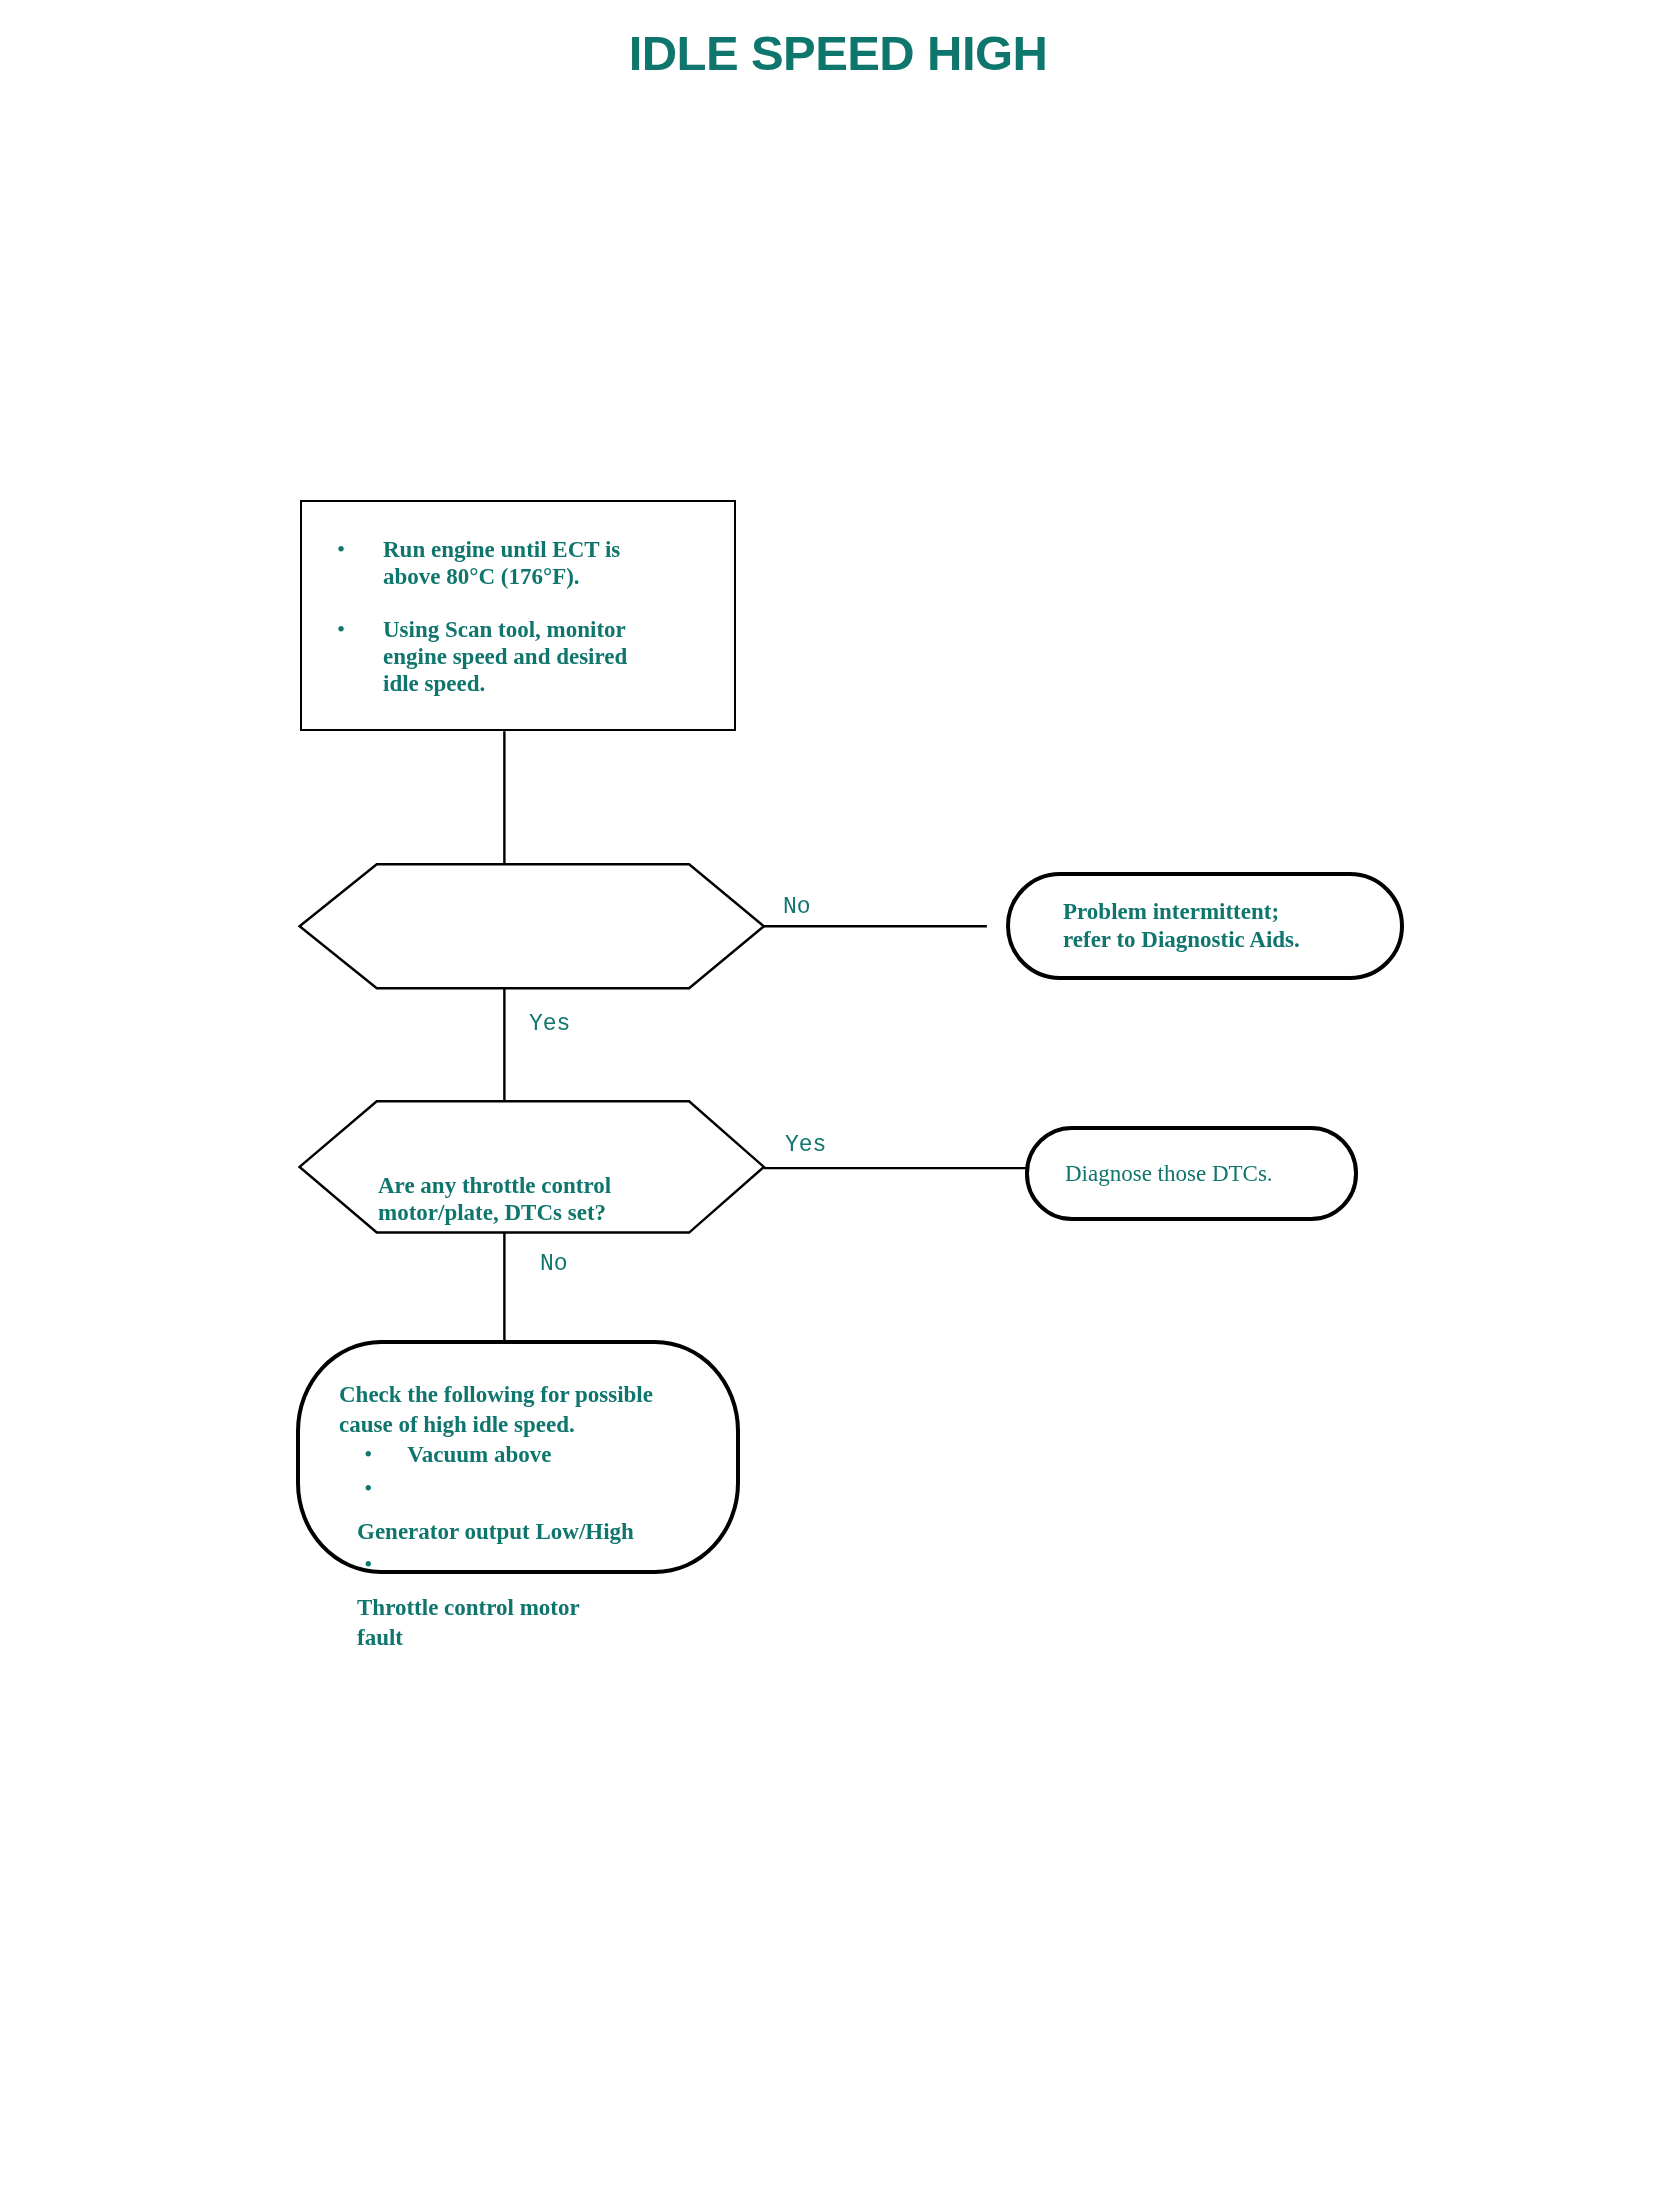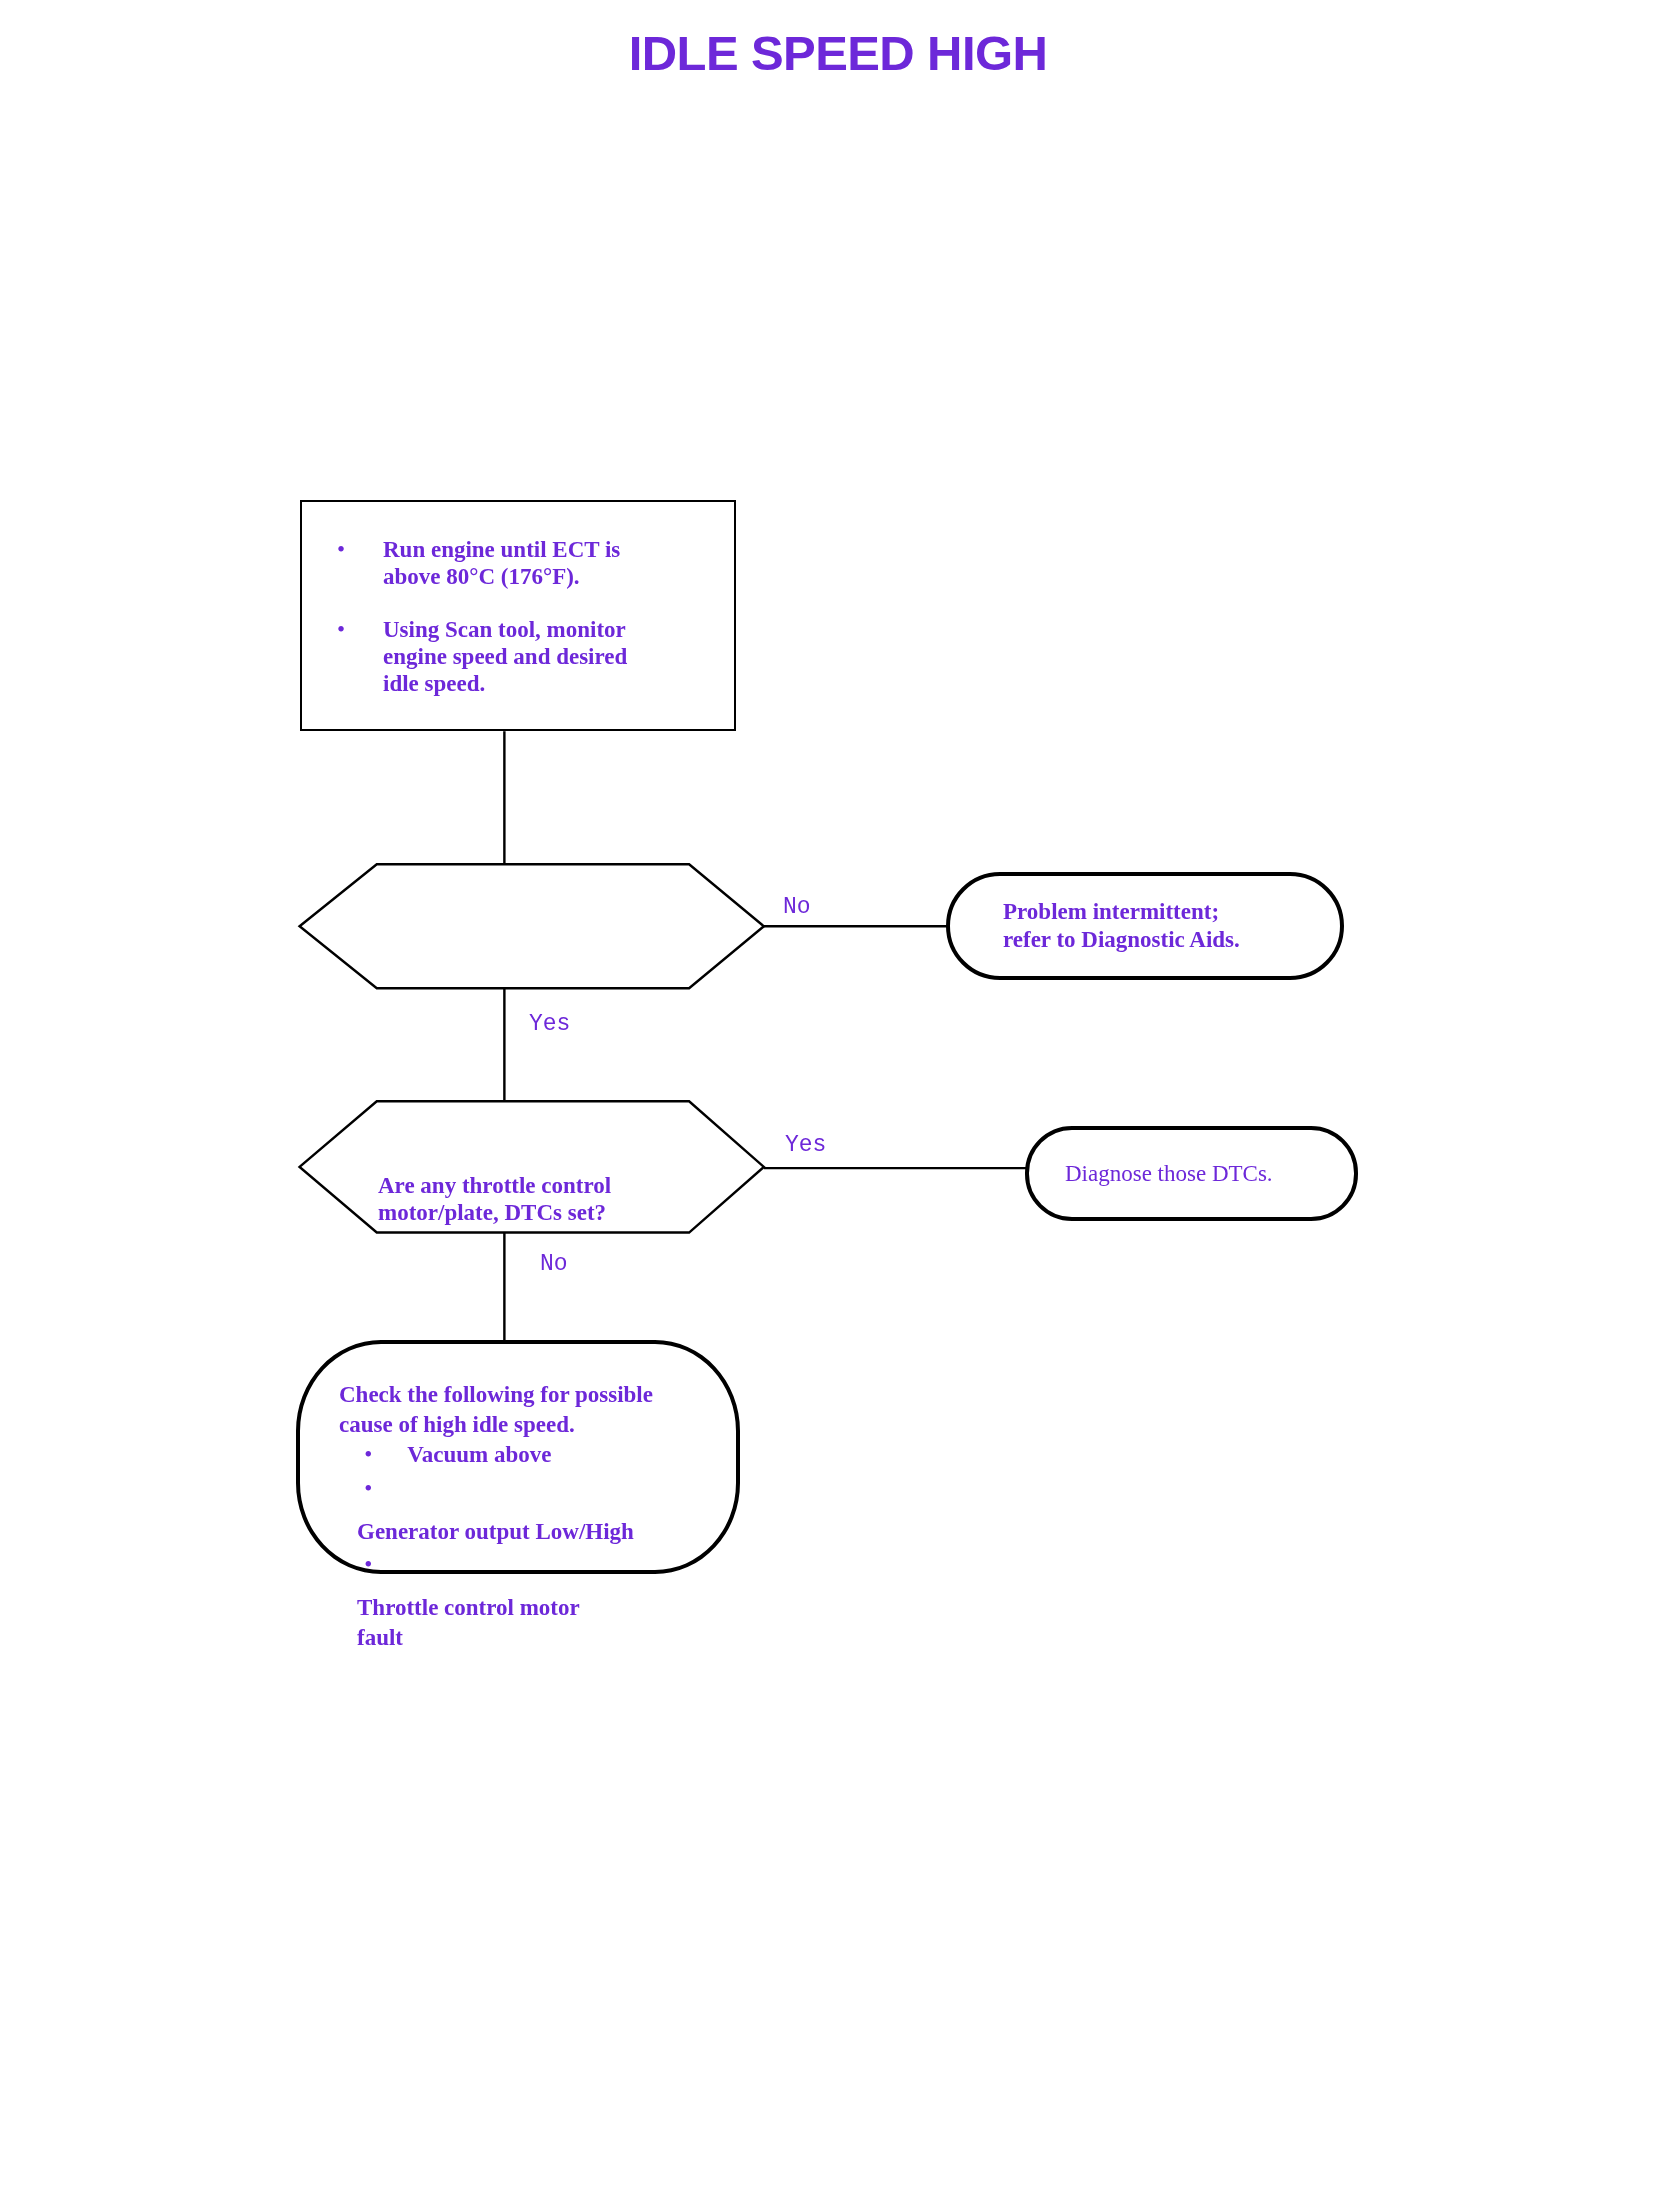--- a/index.html
+++ b/index.html
@@ -1,21 +1,21 @@
 <!DOCTYPE html>
 <html style="font-size:9.7px"><head>
 <meta charset="utf-8">
 <style>
   html, body { margin: 0; padding: 0; background: #ffffff; }
   #canvas {
     position: relative;
     width: 1676px;
     height: 2175px;
     background: #ffffff;
-    color: #6d28d9;
+    color: #0f766e;
     font-family: "Liberation Serif", serif;
     font-size: 23px;
     line-height: 27px;
     overflow: hidden;
   }
   .abs { position: absolute; }
   .pre { white-space: pre-line; font-weight: bold; }
 
   
   .title {
@@ -54,21 +54,21 @@
   .terminal {
     box-sizing: border-box;
     border: 4.9px solid #000;
     background: #fff;
     display: flex;
     align-items: center;
     z-index: 2;
     line-height: 28px;
   }
   .terminal1 {
-    left: 946px; top: 872px;
+    left: 1006px; top: 872px;
     width: 398px; height: 108px;
     border-radius: 54px;
     padding-left: 53px;
   }
   .terminal2 {
     left: 1025px; top: 1126px;
     width: 333px; height: 95px;
     border-radius: 47px;
     padding-left: 36px;
   }

